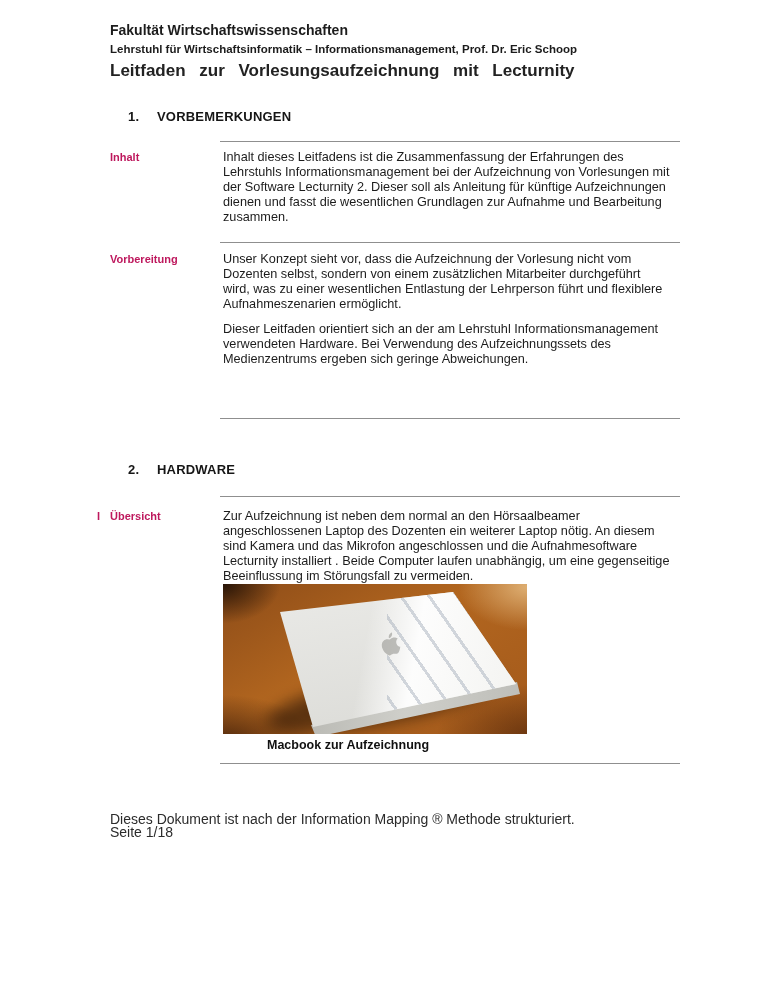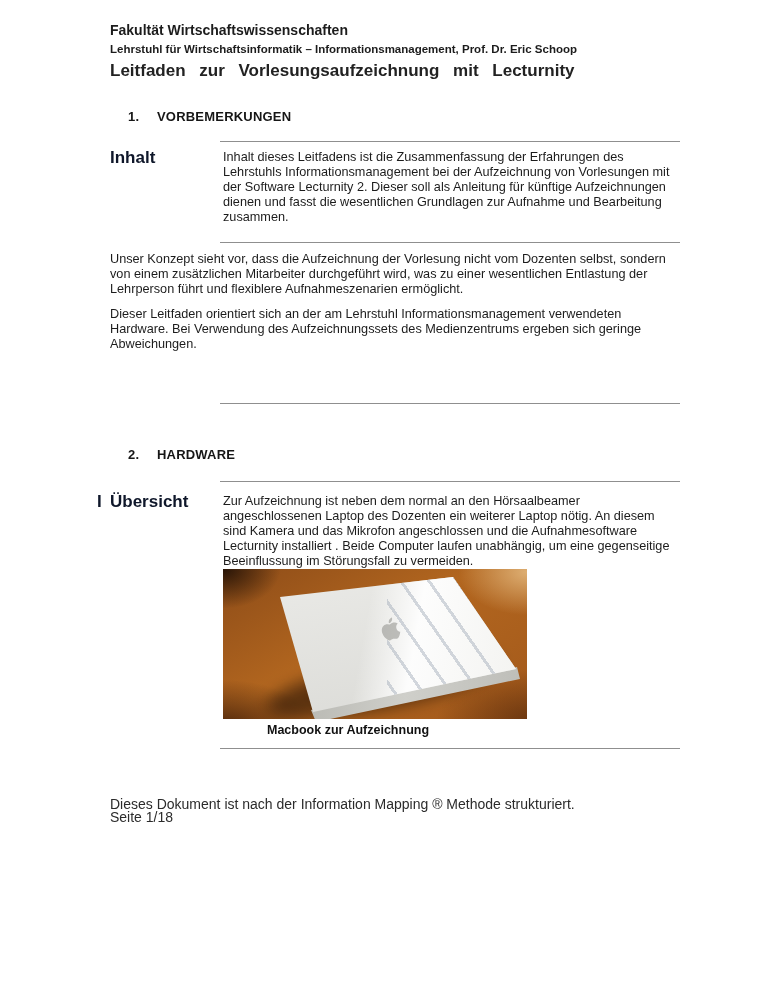--- a/index.html
+++ b/index.html
@@ -42,21 +42,21 @@
     height:1px; background:#8f8f8f;
     margin-left:110px; margin-right:-10px;
   }
   .rule.first { margin-top:17px; }
   .rule.after-h2 { margin-top:19px; }
   .sec2 h2.sec-heading { margin-top:43px; }
 
   .block { display:flex; }
   .block .label-col {
     position:relative; width:113px; flex:none;
-    font-weight:bold; font-size:17px; line-height:15px; color:#0f172a;
+    font-weight:bold; font-size:11px; line-height:15px; color:#be185d;
   }
   .block .label-marker { position:absolute; left:-13px; top:0; }
   .block .body-col { flex:1; font-size:12.7px; line-height:15px; color:#1c1c1c; }
   .block .body-col p + p { margin-top:10px; }
   .block-inhalt       { padding:8px 0 17px 0; }
   .block-vorbereitung { padding:9px 0 51px 0; }
   .block-uebersicht   { padding:12px 0 10px 0; }
 
   
   figure.photo-fig { margin-top:0; }
@@ -124,20 +124,21 @@
 
       <div class="block block-inhalt">
         <div class="label-col">Inhalt</div>
         <div class="body-col">
           <p>Inhalt dieses Leitfadens ist die Zusammenfassung der Erfahrungen des Lehrstuhls Informationsmanagement bei der Aufzeichnung von Vorlesungen mit der Software Lecturnity 2. Dieser soll als Anleitung für künftige Aufzeichnungen dienen und fasst die wesentlichen Grundlagen zur Aufnahme und Bearbeitung zusammen.</p>
         </div>
       </div>
       <div class="rule"></div>
 
       <div class="block block-vorbereitung">
+        <div class="label-col">Vorbereitung</div>
         <div class="body-col">
           <p>Unser Konzept sieht vor, dass die Aufzeichnung der Vorlesung nicht vom Dozenten selbst, sondern von einem zusätzlichen Mitarbeiter durchgeführt wird, was zu einer wesentlichen Entlastung der Lehrperson führt und flexiblere Aufnahmeszenarien ermöglicht.</p>
           <p>Dieser Leitfaden orientiert sich an der am Lehrstuhl Informationsmanagement verwendeten Hardware. Bei Verwendung des Aufzeichnungssets des Medienzentrums ergeben sich geringe Abweichungen.</p>
         </div>
       </div>
       <div class="rule"></div>
     </section>
 
     <section class="sec2">
       <h2 class="sec-heading">

